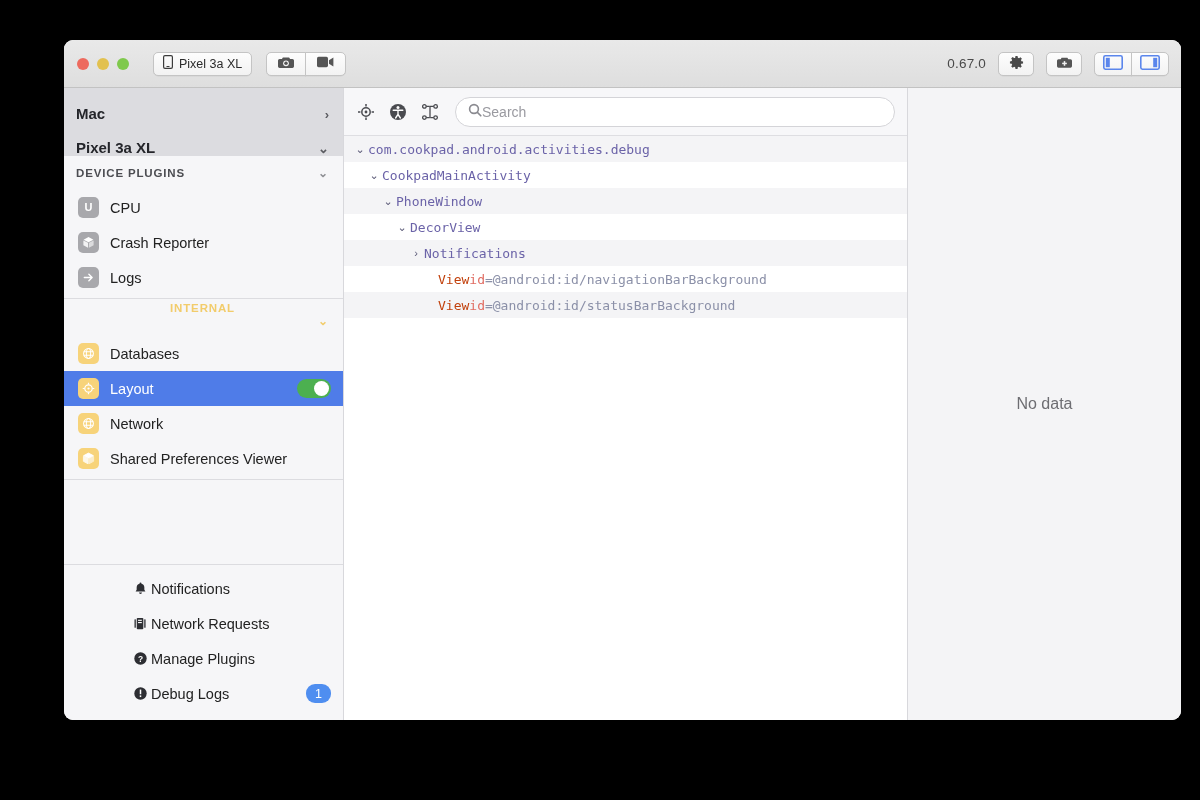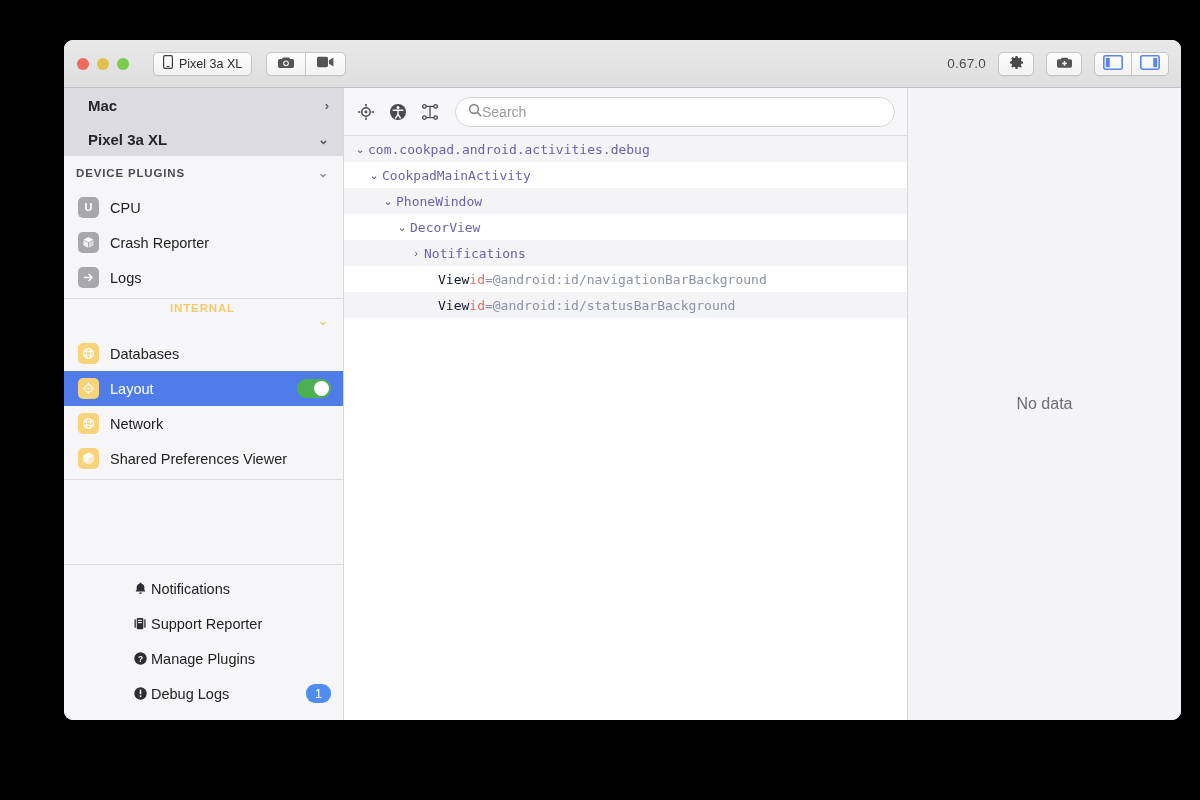--- a/index.html
+++ b/index.html
@@ -73,22 +73,22 @@
   
   .sidebar {
     width: 280px; flex: 0 0 280px;
     background: #f6f6f8;
     border-right: 1px solid #d8d8dc;
     display: flex; flex-direction: column;
   }
   .sb-top { background: #dcdce0; }
   .sb-header-row {
     height: 34px;
-    display: flex; align-items: center;
-    padding: 0 14px 0 24px;
+    display: flex; align-items: flex-end;
+    padding: 0 14px 0 12px;
     font-size: 15px; font-weight: bold; color: #24252a;
   }
   .sb-header-row .chev { margin-left: auto; color: #5b5c61; font-size: 13px; }
 
   .section-title {
     height: 34px;
     display: flex; align-items: center;
     padding: 0 14px 0 12px;
     font-size: 11.5px; font-weight: bold;
     letter-spacing: 0.85px;
@@ -200,21 +200,21 @@
   }
   .tree-row.odd { background: #f4f4f6; }
   .tree-row.even { background: #ffffff; }
   .arrow {
     width: 16px; flex: 0 0 16px;
     display: flex; align-items: center; justify-content: center;
     color: #5c5b78; font-size: 11px;
     font-family: "Liberation Sans", sans-serif;
   }
   .nodename { color: #6b63a8; }
-  .viewname { color: #0f172a; }
+  .viewname { color: #c2410c; }
   .attr-key { color: #e06c62; }
   .attr-val { color: #8b90a8; }
 
   
   .right-panel {
     width: 273px; flex: 0 0 273px;
     background: #f4f4f6;
     display: flex; align-items: center; justify-content: center;
     font-size: 16px; color: #6d6d72;
   }
@@ -416,21 +416,21 @@
         <div class="nav-row">
           <span class="nav-ic">
             <svg width="15" height="15" viewBox="0 0 16 16">
                 <rect x="4" y="2" width="7" height="12" rx="1" fill="#2d2e33"></rect>
                 <rect x="1.6" y="3.5" width="1.4" height="9" rx="0.6" fill="#2d2e33"></rect>
                 <rect x="12" y="3.5" width="1.4" height="9" rx="0.6" fill="#2d2e33"></rect>
                 <rect x="5.4" y="4" width="4" height="1.2" fill="#fff"></rect>
                 <rect x="5.4" y="6.4" width="4" height="1.2" fill="#fff"></rect>
               </svg>
           </span>
-          <span>Support Reporter</span>
+          <span>Network Requests</span>
         </div>
         <div class="nav-row">
           <span class="nav-ic">
             <svg width="15" height="15" viewBox="0 0 16 16">
                 <circle cx="8" cy="8" r="6.6" fill="#2d2e33"></circle>
                 <text x="8" y="11.6" font-size="9" font-family="Liberation Sans, sans-serif" font-weight="bold" fill="#fff" text-anchor="middle">?</text>
               </svg>
           </span>
           <span>Manage Plugins</span>
         </div>

